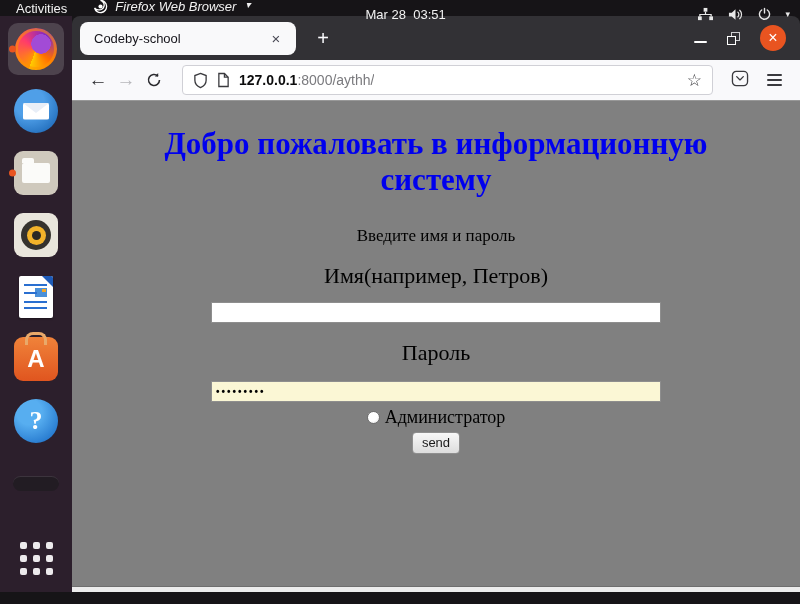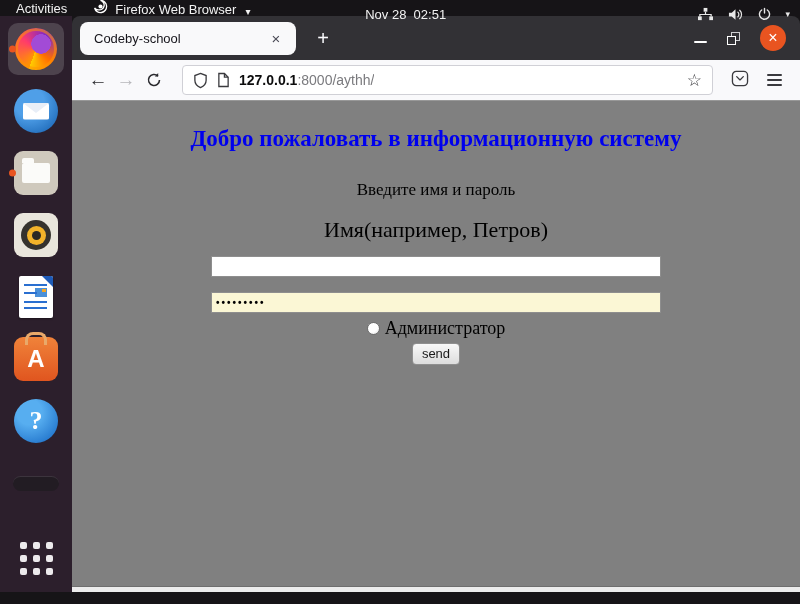--- a/index.html
+++ b/index.html
@@ -10,21 +10,21 @@
     background:#161417;
   }
 
   
   .topbar {
     position:relative; height:16px; background:#161417; color:#f2f2f2;
     display:flex; align-items:center; font-size:13px;
   }
   .topbar-left { display:flex; align-items:center; gap:22px; padding-left:12px; }
   .activities { padding:2px 4px; }
-  .appmenu { display:flex; align-items:flex-end; gap:7px; }
+  .appmenu { display:flex; align-items:flex-start; gap:7px;font-style:italic; }
   .appmenu .caret { font-size:10px; margin-left:2px; }
   .clock { position:absolute; left:50%; top:0; transform:translateX(-43%); height:28px;
            display:flex; align-items:center; white-space:pre; font-weight:500; }
   .topbar-right { position:absolute; right:10px; top:0; height:28px;
                   display:flex; align-items:center; gap:13px; }
   .topbar-right svg { display:block; }
   .status-caret { font-size:9px; color:#e8e8e8; }
 
   
   .main-row { display:flex; height:576px; background:#161417; }
@@ -122,21 +122,21 @@
   .url-host { font-weight:600; color:#0c0c0d; }
   .url-rest { color:#7a7a7e; font-weight:400; }
   .url-star { margin-left:auto; font-size:17px; color:#3a3a3e; line-height:1; }
   .nav-right { display:flex; align-items:center; gap:18px; padding:0 6px 0 2px; }
   .hamburger { display:flex; flex-direction:column; gap:3.5px; }
   .hamburger span { width:15px; height:1.8px; background:#3a3a3e; border-radius:1px; }
 
   
   .viewport { flex:1; background:#808080; font-family:"Liberation Serif", serif;
     text-align:center; color:#000; overflow:hidden; }
-  .page-heading { color:#0000ee; font-size:23px; font-weight:bold; line-height:1.17;
+  .page-heading { color:#0000ee; font-size:31px; font-weight:bold; line-height:1.17;
     max-width:600px; margin:25px auto 0; }
   .page-subtitle { font-size:17px; margin:27px 0 0; }
   .field-label { font-size:22px; margin:17px 0 0; }
   .text-input { display:block; width:450px; height:21px; margin:13px auto 0;
     border:1px solid #8e8e8e; background:#fff; padding:0 4px;
     font-family:"Liberation Sans", sans-serif; font-size:13px; }
   .text-input.password { margin-top:15px; background:#fbf7d5;
     font-size:10px; letter-spacing:2px; font-weight:bold; }
   .radio-row { display:flex; align-items:center; justify-content:center; gap:5px;
     font-size:18px; line-height:19px; margin-top:5px; }
@@ -160,21 +160,21 @@
       <span>
         <svg width="15" height="15" viewBox="0 0 16 16">
             <path d="M8 1.5a6.5 6.5 0 1 1-6.3 8.1c.9 1.2 2.1 1.9 3.8 1.9A5 5 0 0 0 8 1.5z" fill="none" stroke="#fff" stroke-width="1.4"></path>
             <circle cx="8" cy="8" r="2.2" fill="#fff"></circle>
           </svg>
       </span>
       <span>Firefox Web Browser</span>
       <span class="caret">▾</span>
     </span>
   </div>
-  <span class="clock">Nov 28  02:51</span>
+  <span class="clock">Mar 28  03:51</span>
   <div class="topbar-right">
     <span>
       <svg width="17" height="15" viewBox="0 0 18 16">
           <rect x="7" y="1" width="4" height="4" fill="#e8e8e8"></rect>
           <rect x="1" y="10" width="4" height="4" fill="#e8e8e8"></rect>
           <rect x="13" y="10" width="4" height="4" fill="#e8e8e8"></rect>
           <path d="M9 5v3M3 10V8h12v2" stroke="#e8e8e8" stroke-width="1.3" fill="none"></path>
         </svg>
     </span>
     <span>
@@ -310,20 +310,21 @@
             <span></span>
           </span>
       </div>
     </div>
 
     <div class="viewport">
       <h1 class="page-heading">Добро пожаловать в информационную систему</h1>
       <p class="page-subtitle">Введите имя и пароль</p>
       <p class="field-label">Имя(например, Петров)</p>
       <input class="text-input" type="text" value="" style="">
+      <p class="field-label">Пароль</p>
       <input class="text-input password" type="text" value="•••••••••" style="">
       <div class="radio-row">
         <span class="radio-circle"></span>
         <span>Администратор</span>
       </div>
       <button class="send-btn">send</button>
     </div>
 
     <div class="bottom-strip"></div>
   </div>

